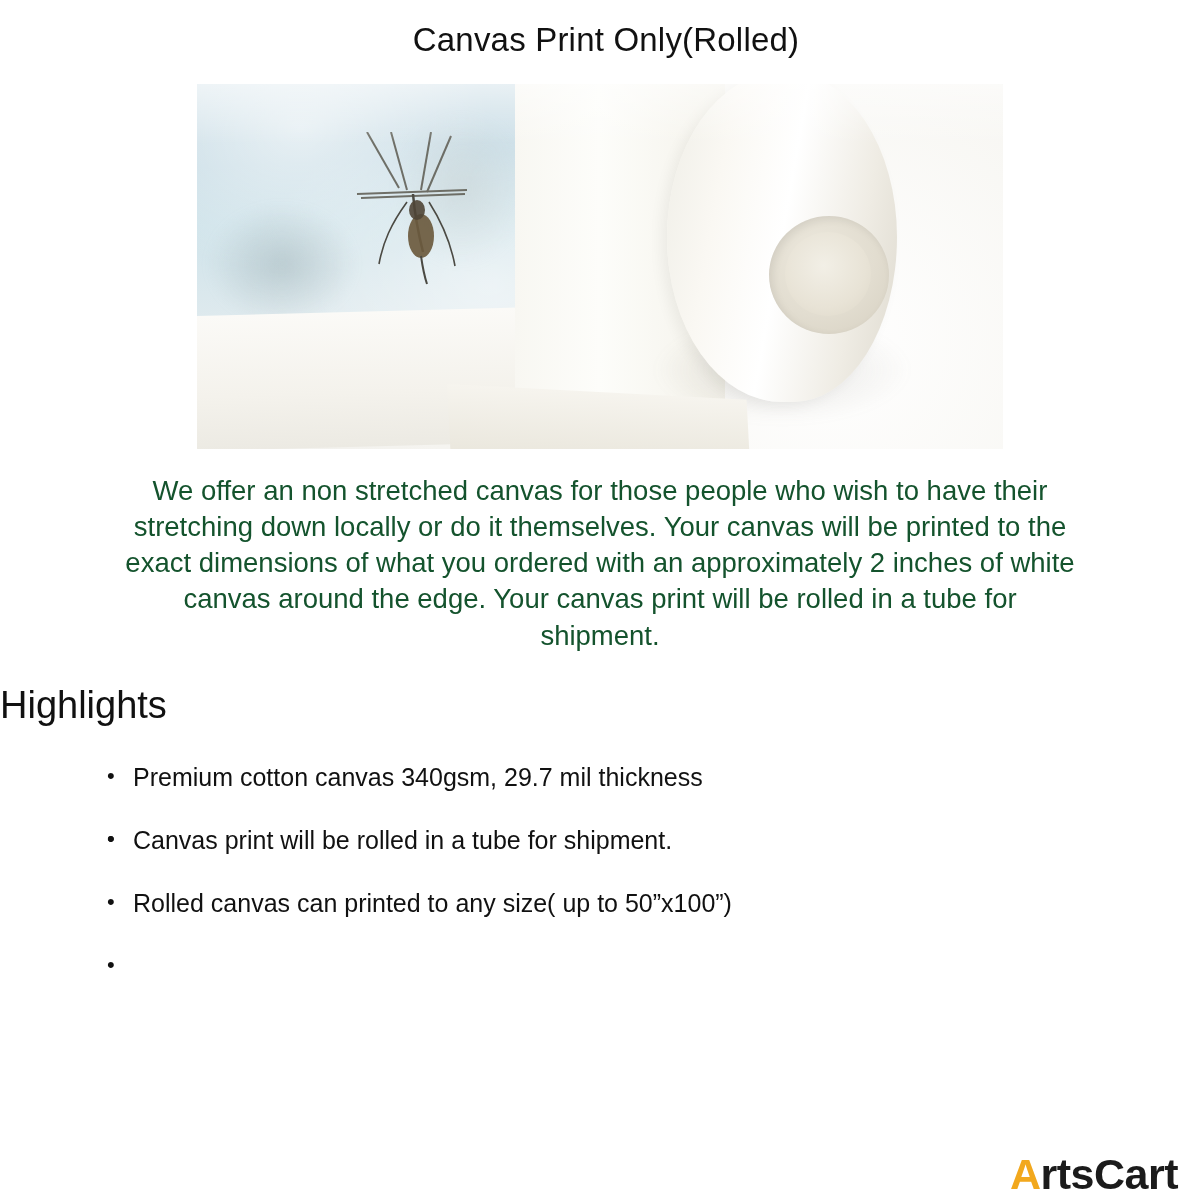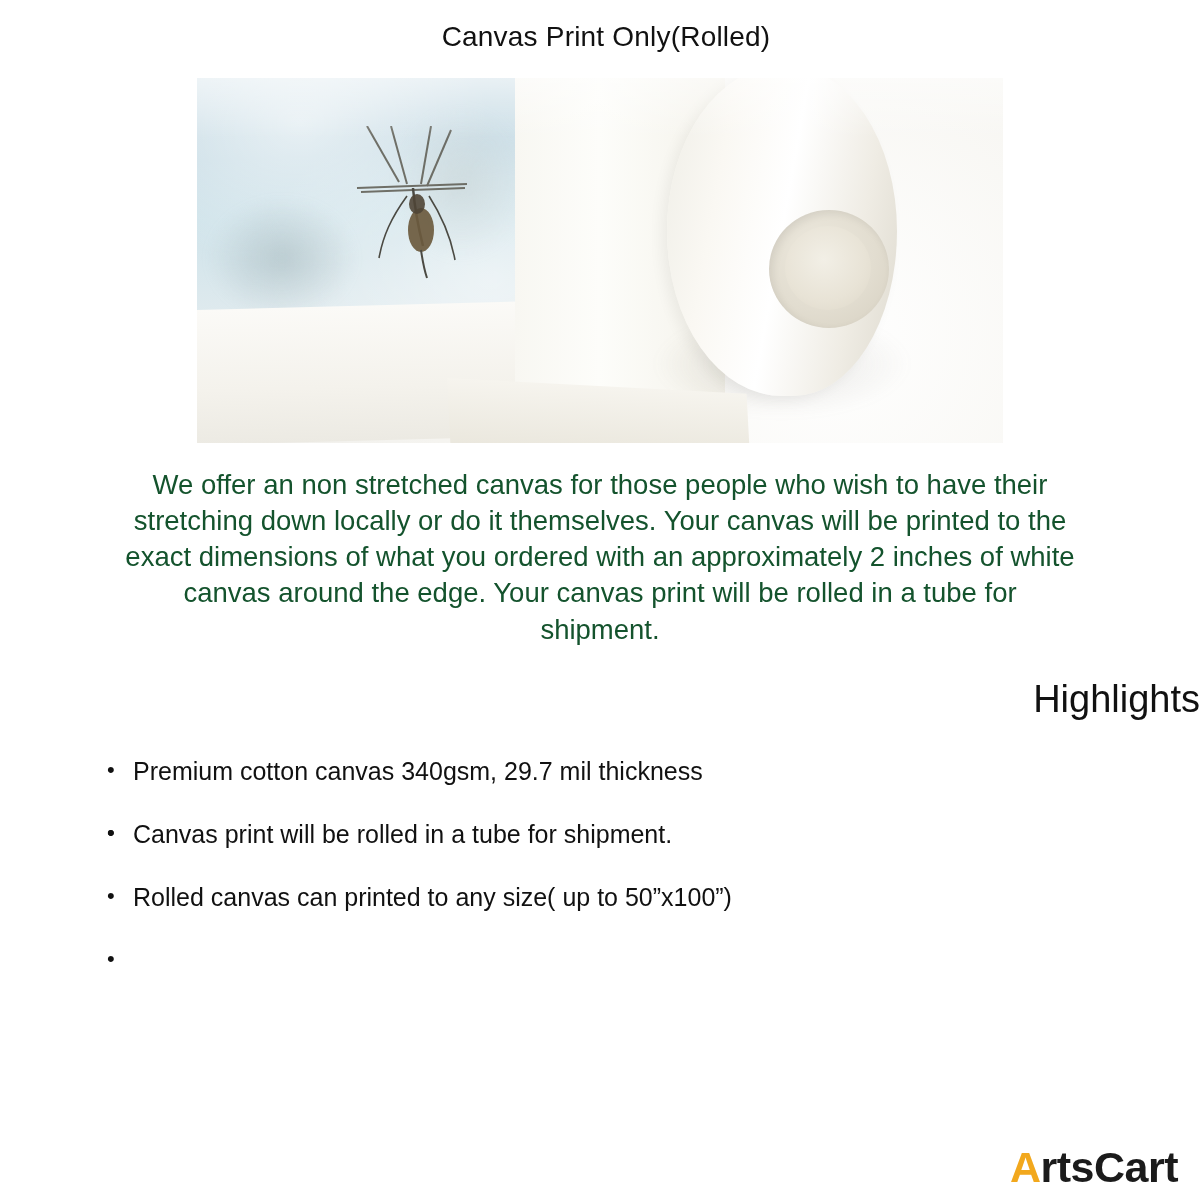--- a/index.html
+++ b/index.html
@@ -16,21 +16,21 @@
     position: relative;
   }
   .page {
     width: 1200px;
     height: 1200px;
     position: relative;
     box-sizing: border-box;
   }
   .title {
     text-align: center;
-    font-size: 28px;
+    font-size: 33px;
     font-weight: normal;
     letter-spacing: 0.2px;
     margin: 20px 0 0 12px;
     line-height: 1.2;
     color: #111111;
   }
   .hero-wrap {
     margin: 24px auto 0 auto;
     width: 806px;
     height: 365px;
@@ -174,21 +174,21 @@
 
   .body-text {
     margin: 24px auto 0 auto;
     width: 950px;
     font-size: 27.5px;
     line-height: 1.32;
     color: #14532d;
     text-align: center;
   }
   .highlights-title {
-    text-align: right;
+    text-align: left;
     font-size: 38px;
     font-weight: normal;
     margin: 30px 0 0 0;
     color: #111111;
   }
   .bullets {
     margin: 34px auto 0 auto;
     width: 990px;
     padding: 0;
     list-style: none;
@@ -204,21 +204,21 @@
   .bullets li .dot {
     position: absolute;
     left: 2px;
     top: 0;
     font-size: 22px;
     line-height: 1.4;
   }
   .logo {
     position: absolute;
     right: 22px;
-    bottom: 28px;
+    bottom: 21px;
     font-size: 43px;
     font-weight: bold;
     letter-spacing: -0.5px;
     color: #1b1b1b;
     font-family: "Liberation Sans", sans-serif;
   }
   .logo .a {
     color: #f2a81d;
   }
 </style>

